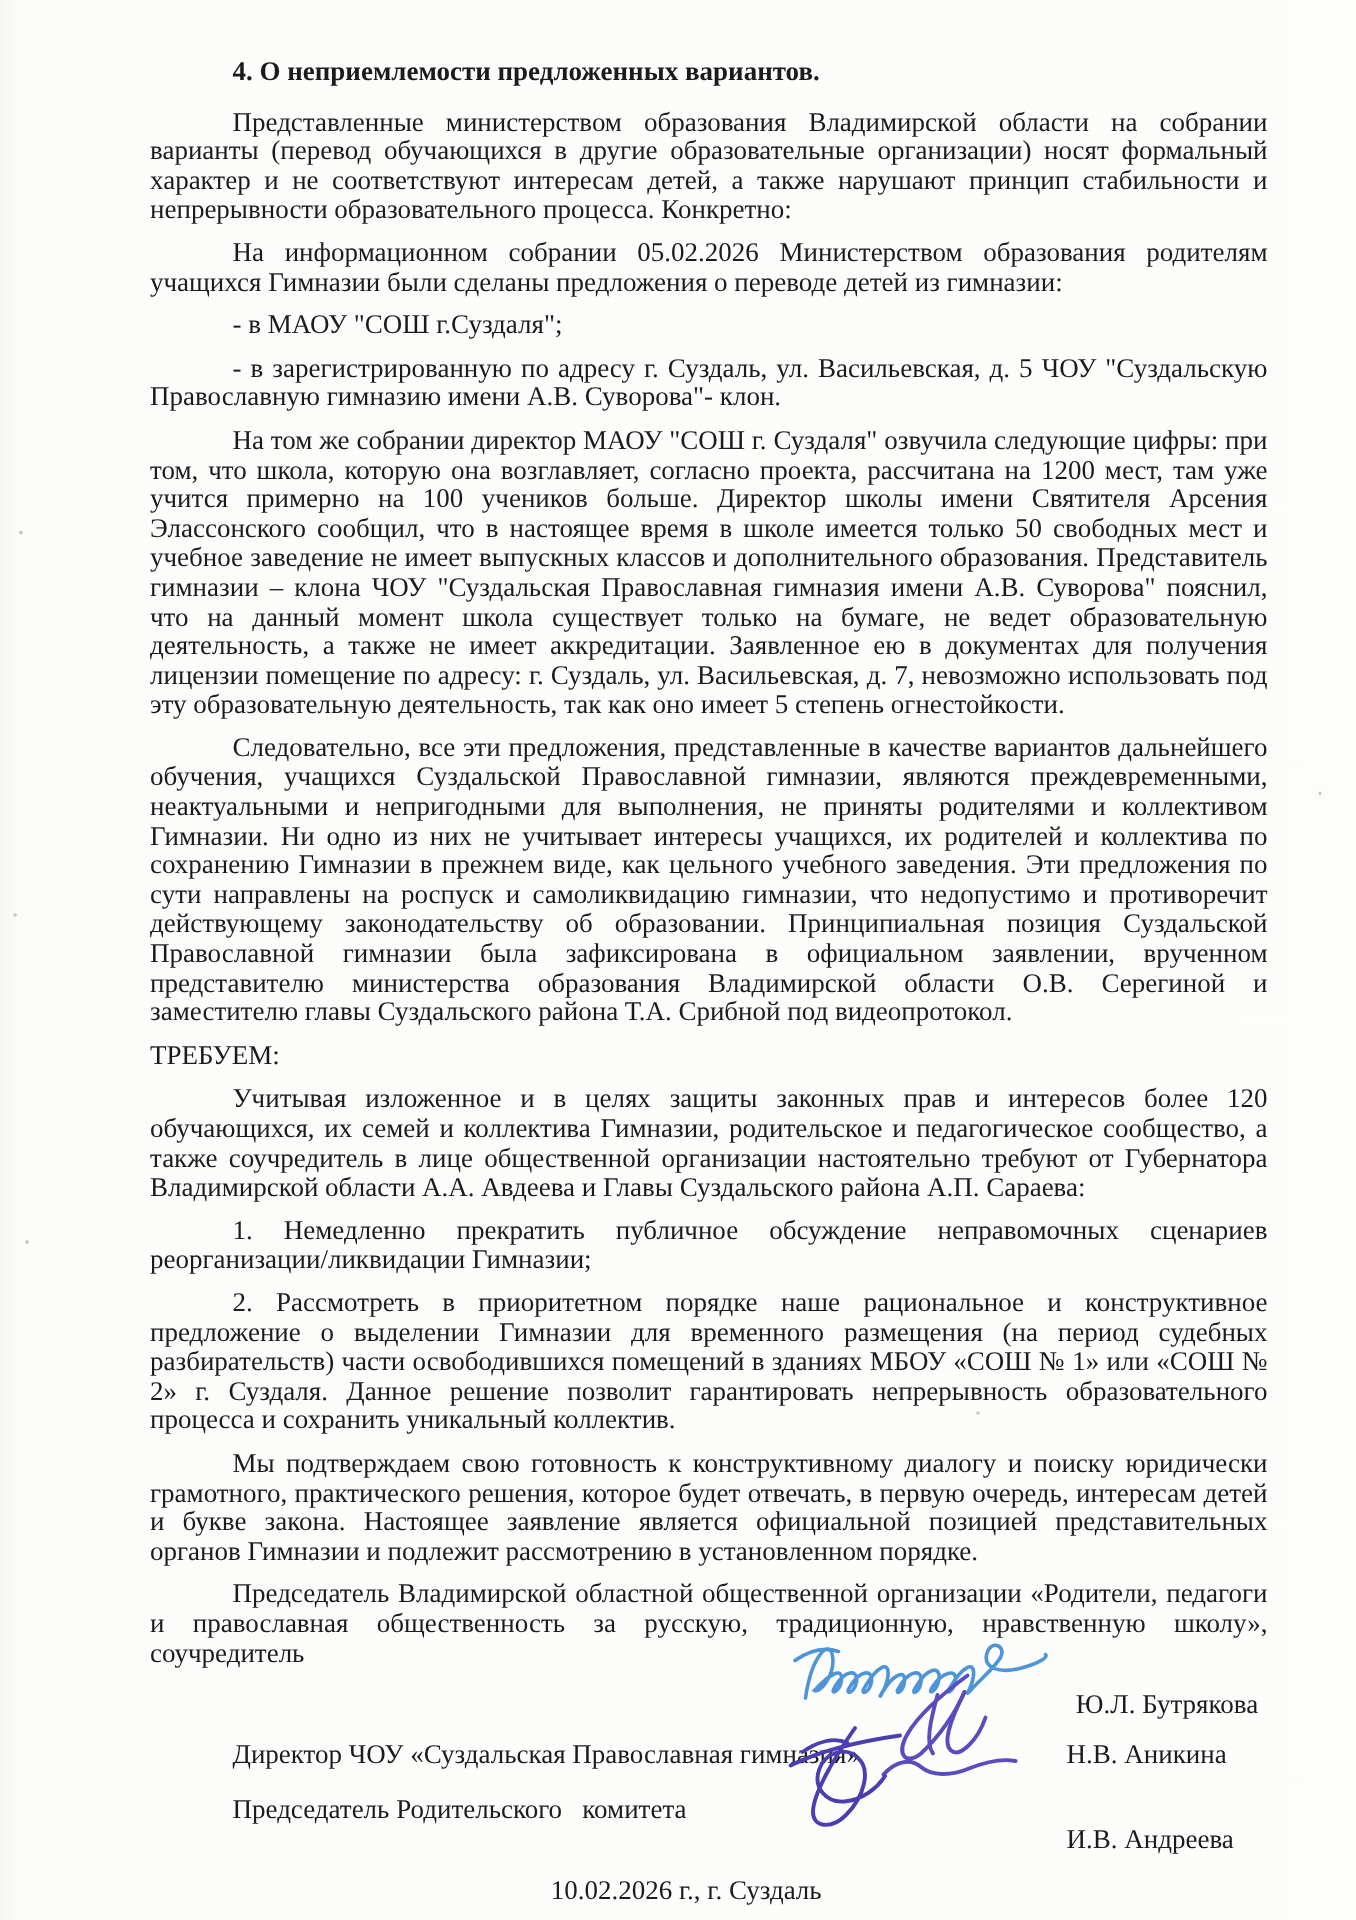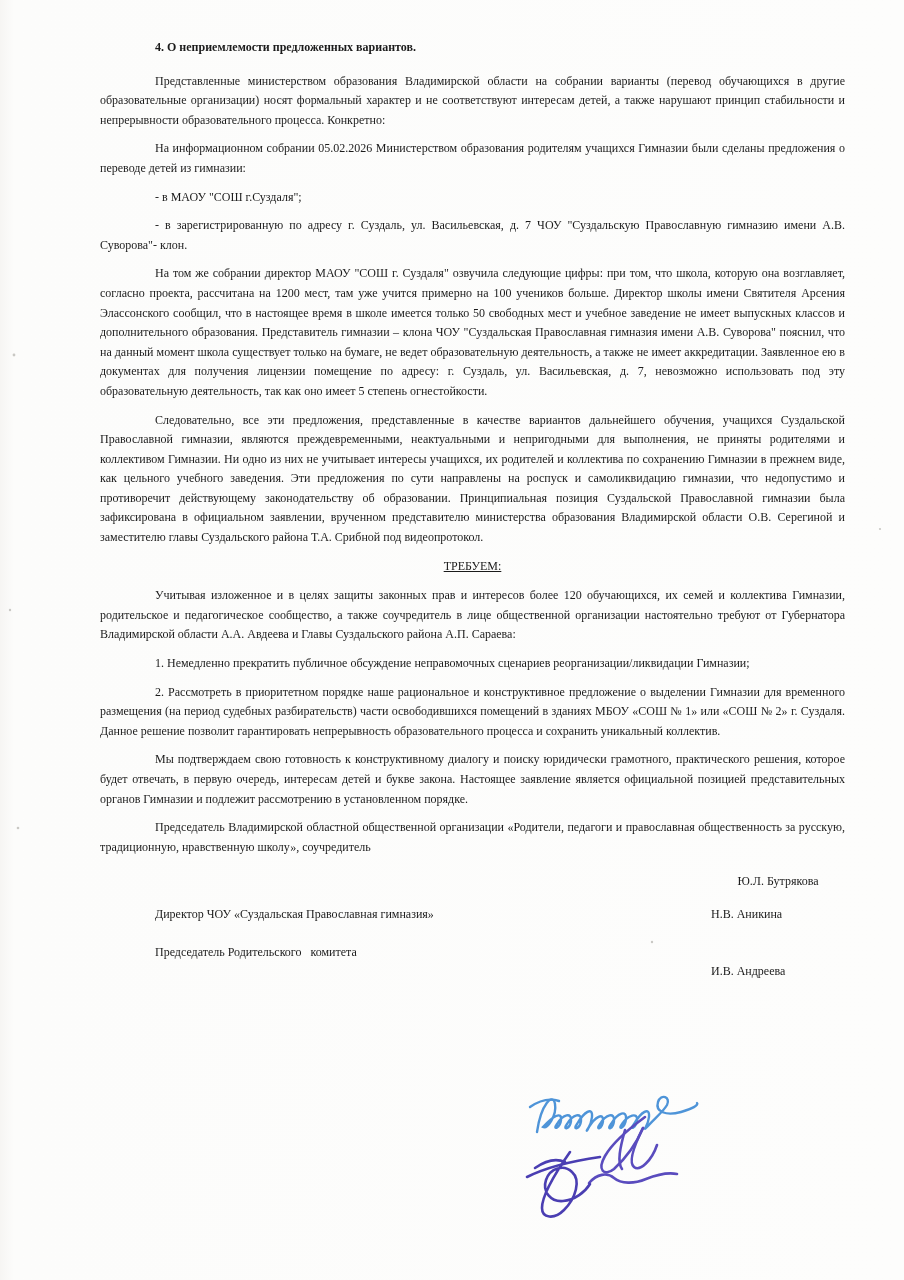--- a/index.html
+++ b/index.html
@@ -11,43 +11,41 @@
     position:relative;
     width:904px;height:1280px;
     margin:0 auto;
     background:linear-gradient(90deg,#f6f5f3 0px,#fcfcfb 14px,#fdfdfc 100%);
     color:#1b1b1b;
     box-sizing:border-box;
     padding:38px 59px 0 100px;
     overflow:hidden;
   }
   .doc{
-    font-size:12px;
+    font-size:18px;
     line-height:19.6px;
   }
   .heading{
     font-weight:bold;
     text-indent:55px;
     margin:0 0 14px 0;
   }
   .para{
     margin:0 0 9px 0;
     text-align:justify;
     text-indent:55px;
   }
   .bullet{
     margin:0 0 9px 0;
     text-align:justify;
     text-indent:55px;
   }
   .demand{
-    text-align:center;
     text-indent:0;
     margin:2px 0 10px 0;
-    text-decoration:underline;
   }
   .sig-block{margin-top:4px;}
   .sig-row{
     display:flex;
     align-items:baseline;
     margin-top:13px;
   }
   .sig-row.first{margin-top:15px;text-align:center;}
   .sig-row.third{margin-top:18px;flex-direction:column;}
   .sig-label{
@@ -76,21 +74,21 @@
 <div class="page">
   <div class="doc">
 
     <p class="heading">4. О неприемлемости предложенных вариантов.</p>
 
     <p class="para">Представленные министерством образования Владимирской области на собрании варианты (перевод обучающихся в другие образовательные организации) носят формальный характер и не соответствуют интересам детей, а также нарушают принцип стабильности и непрерывности образовательного процесса. Конкретно:</p>
 
     <p class="para">На информационном собрании 05.02.2026 Министерством образования родителям учащихся Гимназии были сделаны предложения о переводе детей из гимназии:</p>
 
     <p class="bullet">- в МАОУ "СОШ г.Суздаля";</p>
-    <p class="bullet">- в зарегистрированную по адресу г. Суздаль, ул. Васильевская, д. 7 ЧОУ "Суздальскую Православную гимназию имени А.В. Суворова"- клон.</p>
+    <p class="bullet">- в зарегистрированную по адресу г. Суздаль, ул. Васильевская, д. 5 ЧОУ "Суздальскую Православную гимназию имени А.В. Суворова"- клон.</p>
 
     <p class="para">На том же собрании директор МАОУ "СОШ г. Суздаля" озвучила следующие цифры: при том, что школа, которую она возглавляет, согласно проекта, рассчитана на 1200 мест, там уже учится примерно на 100 учеников больше. Директор школы имени Святителя Арсения Элассонского сообщил, что в настоящее время в школе имеется только 50 свободных мест и учебное заведение не имеет выпускных классов и дополнительного образования. Представитель гимназии – клона ЧОУ "Суздальская Православная гимназия имени А.В. Суворова" пояснил, что на данный момент школа существует только на бумаге, не ведет образовательную деятельность, а также не имеет аккредитации. Заявленное ею в документах для получения лицензии помещение по адресу: г. Суздаль, ул. Васильевская, д. 7, невозможно использовать под эту образовательную деятельность, так как оно имеет 5 степень огнестойкости.</p>
 
     <p class="para">Следовательно, все эти предложения, представленные в качестве вариантов дальнейшего обучения, учащихся Суздальской Православной гимназии, являются преждевременными, неактуальными и непригодными для выполнения, не приняты родителями и коллективом Гимназии. Ни одно из них не учитывает интересы учащихся, их родителей и коллектива по сохранению Гимназии в прежнем виде, как цельного учебного заведения. Эти предложения по сути направлены на роспуск и самоликвидацию гимназии, что недопустимо и противоречит действующему законодательству об образовании. Принципиальная позиция Суздальской Православной гимназии была зафиксирована в официальном заявлении, врученном представителю министерства образования Владимирской области О.В. Серегиной и заместителю главы Суздальского района Т.А. Срибной под видеопротокол.</p>
 
     <p class="para demand">ТРЕБУЕМ:</p>
 
     <p class="para">Учитывая изложенное и в целях защиты законных прав и интересов более 120 обучающихся, их семей и коллектива Гимназии, родительское и педагогическое сообщество, а также соучредитель в лице общественной организации настоятельно требуют от Губернатора Владимирской области А.А. Авдеева и Главы Суздальского района А.П. Сараева:</p>
 
     <p class="para">1. Немедленно прекратить публичное обсуждение неправомочных сценариев реорганизации/ликвидации Гимназии;</p>
@@ -106,20 +104,21 @@
         <span class="sig-name">Ю.Л. Бутрякова</span>
       </div>
       <div class="sig-row">
         <span class="sig-label">Директор ЧОУ «Суздальская Православная гимназия»</span>
         <span class="sig-name">Н.В. Аникина</span>
       </div>
       <div class="sig-row third">
         <span class="sig-label">Председатель Родительского   комитета</span>
         <span class="sig-name">И.В. Андреева</span>
       </div>
+      <div class="date-line">10.02.2026 г., г. Суздаль</div>
     </div>
   </div>
 
   <svg class="ink-overlay" width="904" height="1280" viewBox="0 0 904 1280" xmlns="http://www.w3.org/2000/svg">
 
     <g fill="none" stroke="#4e94d8" stroke-width="2.4" stroke-linecap="round">
       <path d="M530,1107 C540,1100 550,1098 559,1101"></path>
       <path d="M537,1132 C541,1104 553,1092 555,1104 C557,1116 547,1129 543,1127
                C553,1116 562,1111 561,1120 C560,1128 552,1131 557,1124
                C563,1114 572,1112 571,1121 C570,1129 562,1131 567,1124

